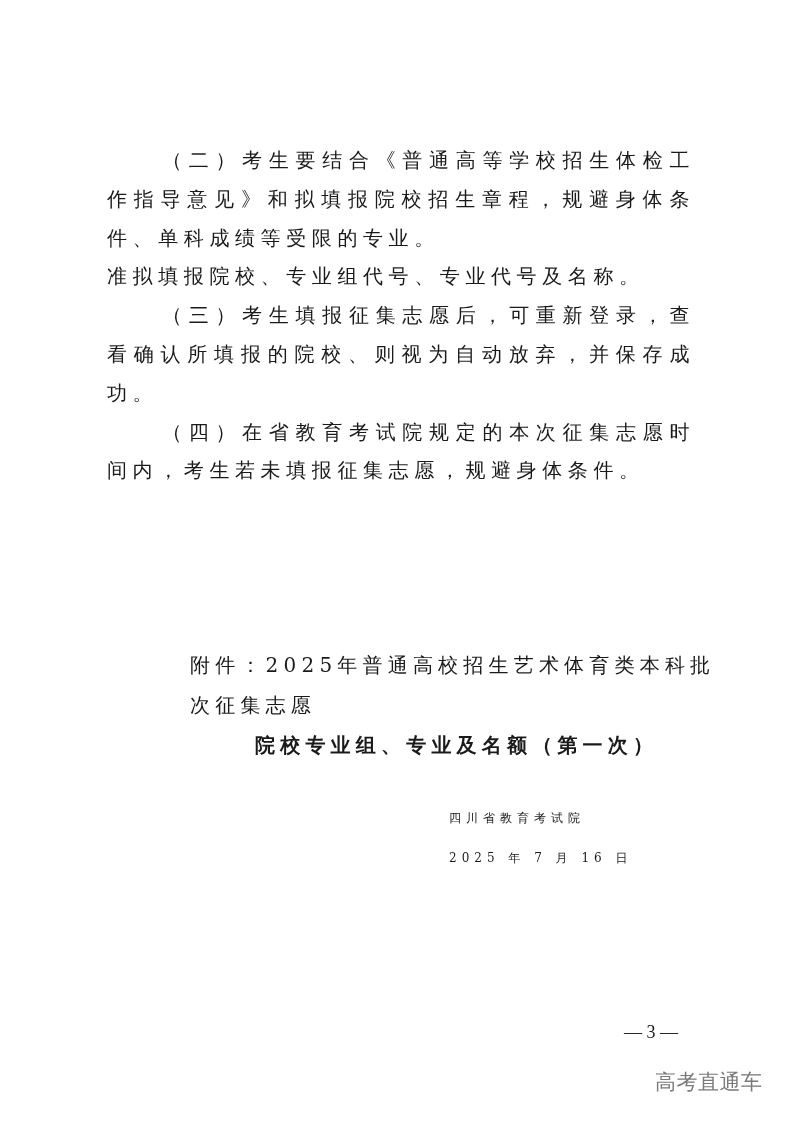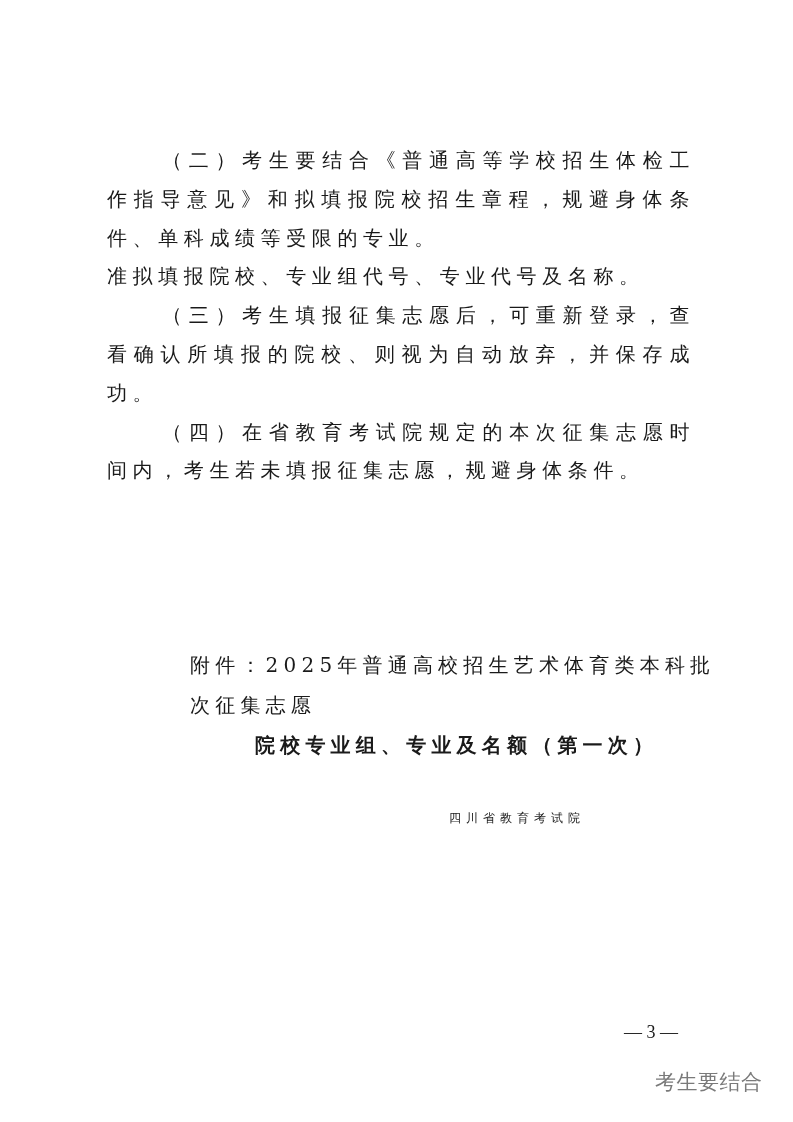--- a/index.html
+++ b/index.html
@@ -49,18 +49,19 @@
 
   <div class="attach">
     <div>
       <span>附件：</span><span>2025年普通高校招生艺术体育类本科批次征集志愿</span>
     </div>
     <div class="l2">院校专业组、专业及名额（第一次）</div>
   </div>
 
   <div class="sign">
     <div>四川省教育考试院</div>
+    <div>2025 年 7 月 16 日</div>
   </div>
 
   <div class="pagenum">— 3 —</div>
 
-  <div class="watermark">考生要结合</div>
+  <div class="watermark">高考直通车</div>
 </div>
 
 </body></html>

